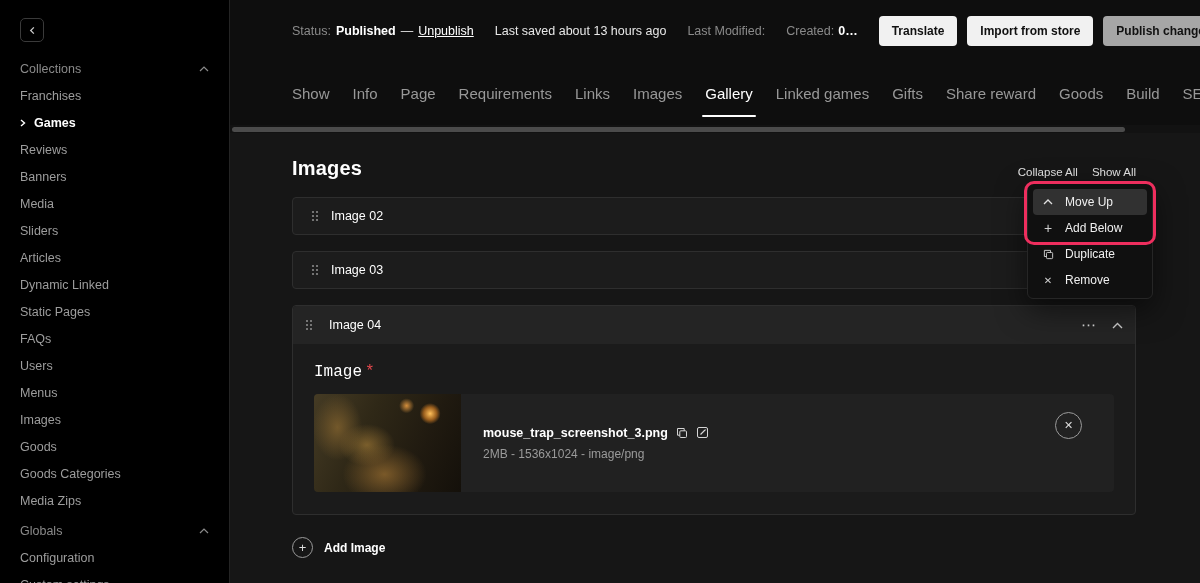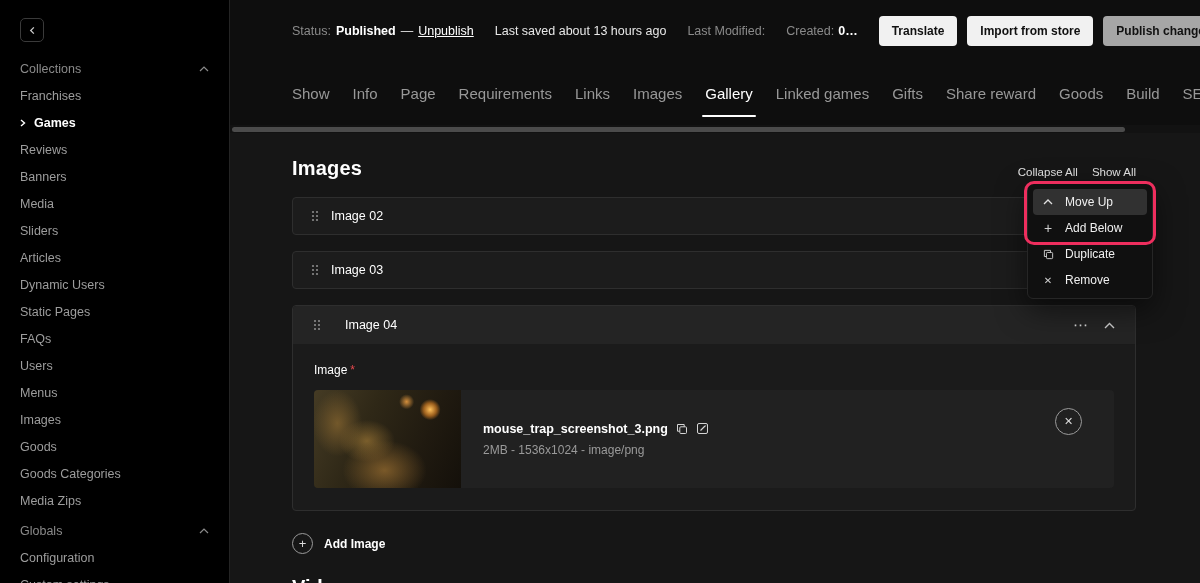--- a/index.html
+++ b/index.html
@@ -38,26 +38,26 @@
   
   .content { position:absolute; left:230px; top:133px; right:0; bottom:0; background:#161616; padding:24px 64px 0 62px; overflow:hidden; }
   .content-head { display:flex; justify-content:space-between; align-items:flex-end; margin-bottom:17px; }
   .page-h { font-size:20px; font-weight:700; color:#fff; letter-spacing:.2px; }
   .head-links { display:flex; gap:14px; font-size:11.5px; color:#e3e3e3; padding-bottom:2px; }
   .head-links span { cursor:pointer; }
 
   .acc-row { height:38px; background:#1c1c1c; border:1px solid #2e2e2e; border-radius:4px; display:flex; align-items:center; gap:12px; padding:0 18px; margin-bottom:16px; }
   .acc-label { font-size:12.5px; color:#fff; font-weight:500; }
   .acc-exp { border:1px solid #2e2e2e; border-radius:4px; margin-bottom:22px; background:#1b1b1b; overflow:hidden; }
-  .acc-exp-head { height:38px; background:#242424; display:flex; align-items:center; gap:24px; padding:0 20px; }
+  .acc-exp-head { height:38px; background:#242424; display:flex; align-items:center; gap:16px; padding:0 12px; }
   .acc-controls { margin-left:auto; display:flex; gap:16px; align-items:center; }
   .dots-btn { color:#d5d5d5; font-size:15px; line-height:10px; cursor:pointer; }
   .collapse-btn { display:flex; align-items:center; cursor:pointer; }
   .acc-exp-body { padding:19px 21px 22px; }
-  .field-label { font-size:12px; color:#fff; margin-bottom:13px; }
+  .field-label { font-size:16px; color:#fff; margin-bottom:13px;font-family:Liberation Mono, monospace; }
   .req { color:#e5484d; margin-left:3px; }
 
   .media-card { background:#212121; border-radius:4px; display:flex; align-items:center; position:relative; height:98px; }
   .thumb-art { width:147px; height:98px; flex:none; border-radius:4px 0 0 4px;
     background:
       radial-gradient(14px 14px at 79% 20%, #ffc05a 0%, rgba(255,150,40,.55) 45%, transparent 75%),
       radial-gradient(10px 10px at 63% 12%, rgba(255,170,70,.8), transparent 75%),
       radial-gradient(34px 46px at 16% 34%, rgba(125,95,45,.85), transparent 72%),
       radial-gradient(56px 40px at 48% 82%, rgba(150,108,48,.75), transparent 75%),
       radial-gradient(40px 30px at 36% 52%, rgba(200,150,65,.5), transparent 70%),
@@ -109,21 +109,21 @@
             <path d="M1 1 4.5 4 1 7" stroke="#ffffff" fill="none" stroke-width="1.4"></path>
           </svg>
       </span>
       <span>Games</span>
     </div>
     <div class="side-item">Reviews</div>
     <div class="side-item">Banners</div>
     <div class="side-item">Media</div>
     <div class="side-item">Sliders</div>
     <div class="side-item">Articles</div>
-    <div class="side-item">Dynamic Users</div>
+    <div class="side-item">Dynamic Linked</div>
     <div class="side-item">Static Pages</div>
     <div class="side-item">FAQs</div>
     <div class="side-item">Users</div>
     <div class="side-item">Menus</div>
     <div class="side-item">Images</div>
     <div class="side-item">Goods</div>
     <div class="side-item">Goods Categories</div>
     <div class="side-item">Media Zips</div>
 
     <div class="side-section globals">

